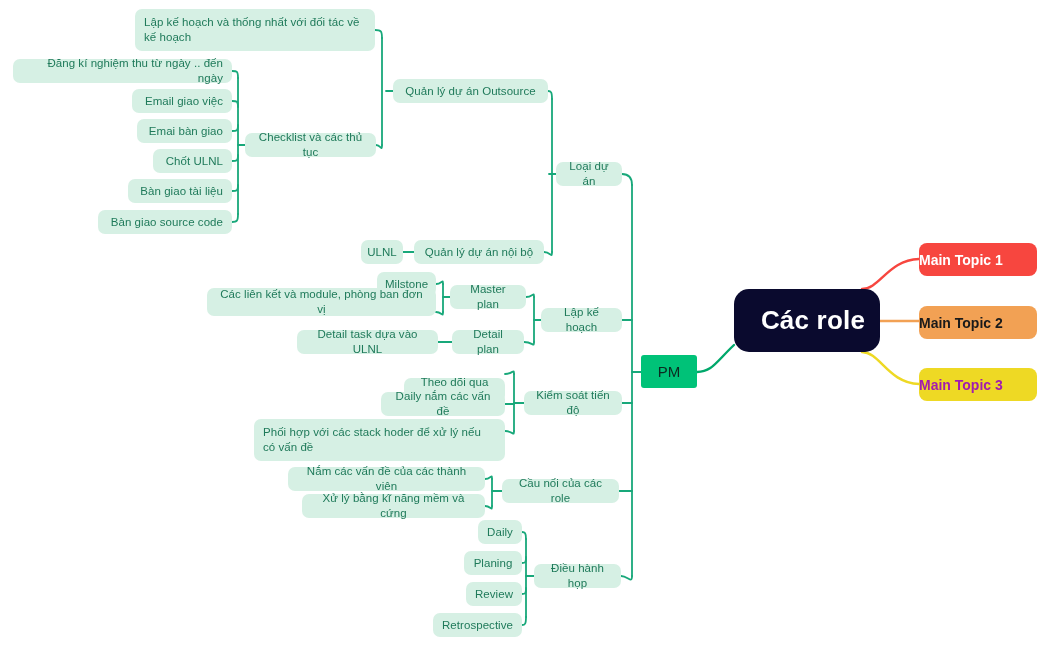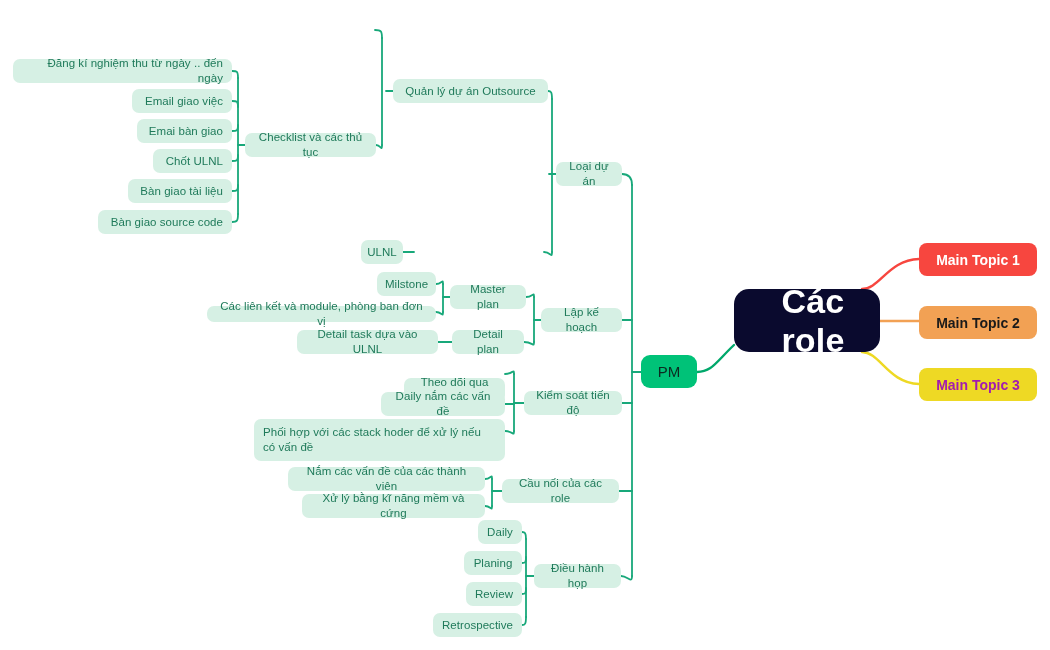--- a/index.html
+++ b/index.html
@@ -31,42 +31,41 @@
   }
   .n-leaf.right{justify-content:flex-end;text-align:right;}
   .n-leaf.left{justify-content:flex-start;text-align:left;}
   .n-leaf.center{justify-content:center;text-align:center;}
   
   .n-pm{
     background:#00c278;
     color:#0b2b20;
     font-size:15px;
     font-weight:400;
-    border-radius:9px;
+    border-radius:3px;
     justify-content:center;
     text-align:center;
   }
   
   .n-root{
     background:#0a0a2e;
     color:#ffffff;
-    font-size:34px;
+    font-size:26px;
     font-weight:700;
     border-radius:15px;
     justify-content:center;
     text-align:center;
     letter-spacing:0.2px;
     padding-left:12px;
   }
   
   .n-topic{
     font-size:14px;
     font-weight:700;
     border-radius:8px;
-    justify-content:center;
     text-align:center;
     color:#1a1a1a;
   }
   .n-topic.t1{background:#f7463f;color:#ffffff;}
   .n-topic.t2{background:#f2a154;color:#1a1a1a;}
   .n-topic.t3{background:#eed924;color:#a21caf;}
 </style>
 </head>
 <body>
 
@@ -159,20 +158,23 @@
   <div class="node n-topic t3" style="left:919px;top:368px;width:118px;height:33px;">
     <span>Main Topic 3</span>
   </div>
 
   <div class="node n-leaf center" style="left:556px;top:162px;width:66px;height:24px;">
     <span>Loại dự án</span>
   </div>
   <div class="node n-leaf center" style="left:393px;top:79px;width:155px;height:24px;">
     <span>Quản lý dự án Outsource</span>
   </div>
+  <div class="node n-leaf left" style="left:135px;top:9px;width:240px;height:42px;">
+    <span>Lập kế hoạch và thống nhất với đối tác về kế hoạch</span>
+  </div>
   <div class="node n-leaf right" style="left:13px;top:59px;width:219px;height:24px;">
     <span>Đăng kí nghiệm thu từ ngày .. đến ngày</span>
   </div>
   <div class="node n-leaf center" style="left:245px;top:133px;width:131px;height:24px;">
     <span>Checklist và các thủ tục</span>
   </div>
   <div class="node n-leaf right" style="left:132px;top:89px;width:100px;height:24px;">
     <span>Email giao việc</span>
   </div>
   <div class="node n-leaf right" style="left:137px;top:119px;width:95px;height:24px;">
@@ -180,34 +182,37 @@
   </div>
   <div class="node n-leaf right" style="left:153px;top:149px;width:79px;height:24px;">
     <span>Chốt ULNL</span>
   </div>
   <div class="node n-leaf right" style="left:128px;top:179px;width:104px;height:24px;">
     <span>Bàn giao tài liệu</span>
   </div>
   <div class="node n-leaf right" style="left:98px;top:210px;width:134px;height:24px;justify-content:flex-end;">
     <span>Bàn giao source code</span>
   </div>
+  <div class="node n-leaf center" style="left:414px;top:240px;width:130px;height:24px;">
+    <span>Quản lý dự án nội bộ</span>
+  </div>
   <div class="node n-leaf center" style="left:361px;top:240px;width:42px;height:24px;">
     <span>ULNL</span>
   </div>
 
   <div class="node n-leaf center" style="left:541px;top:308px;width:81px;height:24px;">
     <span>Lập kế hoạch</span>
   </div>
   <div class="node n-leaf center" style="left:450px;top:285px;width:76px;height:24px;">
     <span>Master plan</span>
   </div>
   <div class="node n-leaf center" style="left:377px;top:272px;width:59px;height:24px;">
     <span>Milstone</span>
   </div>
-  <div class="node n-leaf center" style="left:207px;top:306px;width:229px;height:16px;">
+  <div class="node n-leaf center" style="left:207px;top:288px;width:229px;height:28px;">
     <span>Các liên kết và module, phòng ban đơn vị</span>
   </div>
   <div class="node n-leaf center" style="left:452px;top:330px;width:72px;height:24px;">
     <span>Detail plan</span>
   </div>
   <div class="node n-leaf center" style="left:297px;top:330px;width:141px;height:24px;">
     <span>Detail task dựa vào ULNL</span>
   </div>
 
   <div class="node n-leaf center" style="left:524px;top:391px;width:98px;height:24px;text-align:center;">

